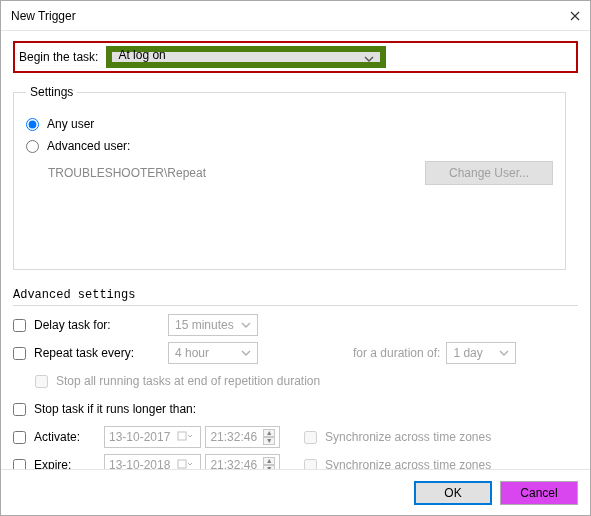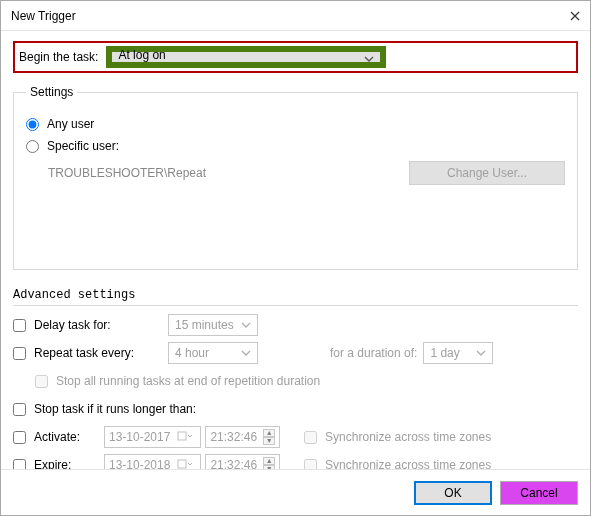--- a/index.html
+++ b/index.html
@@ -7,27 +7,27 @@
   .window { width: 591px; height: 516px; border: 1px solid #a9a9a9; display: flex; flex-direction: column; background: #fff; }
   .titlebar { height: 30px; display: flex; align-items: center; padding: 0 10px; border-bottom: 1px solid #e5e5e5; background:#fff; }
   .titlebar .title { flex: 1; color:#000; }
   .titlebar .close { width: 40px; text-align: right; font-size: 14px; color:#333; cursor:pointer; }
   .content { padding: 0 12px 0 12px; flex:1; overflow:hidden; }
   .begin-row { display:flex; align-items:center; margin-top:10px; border:2px solid #b30000; padding:3px 4px; }
   .begin-row label { white-space:nowrap; margin-right:8px; color:#000; }
   .combo { width: 280px; height:22px; border:6px solid #4d7c0f; background:#e1e1e1; display:flex; align-items:flex-end; padding:0 6px; position:relative; color:#000; }
   .combo .chev { margin-left:auto; }
   .chev svg, .caldrop svg { display:block; }
-  fieldset.group { border:1px solid #d9d9d9; margin:12px 0 0 0; padding:10px 12px 14px 12px; }
+  fieldset.group { border:1px solid #d9d9d9; margin:12px 12px 0 0; padding:10px 12px 14px 12px; }
   fieldset.group > legend { padding:0 4px; color:#000; }
   .radio-row { display:flex; align-items:center; margin:8px 0; }
   .radio-row input[type=radio] { margin:0 8px 0 0; }
   .specific-line { display:flex; align-items:center; margin-top:6px; }
   .specific-user { flex:0 0 200px; color:#888; }
-  .change-btn { margin-left:auto; width:156px; height:24px; background:#e1e1e1; border:1px solid #d0d0d0; color:#a0a0a0; display:flex; align-items:center; justify-content:center; }
+  .change-btn { margin-left:auto; width:128px; height:24px; background:#e1e1e1; border:1px solid #d0d0d0; color:#a0a0a0; display:flex; align-items:center; justify-content:center; }
   .adv-header { margin-top:18px; color:#000;font-family:Liberation Mono, monospace; }
   .adv-rule { border-top:1px solid #d9d9d9; margin:3px 0 8px 0; height:0; }
   .row { display:flex; align-items:center; margin:6px 0; min-height:22px; }
   .row .cb { margin:0 8px 0 0; }
   .row .lbl { }
   .disabled-text { color:#a0a0a0; }
   .small-combo { height:22px; border:1px solid #c8c8c8; background:#fff; display:flex; align-items:center; padding:0 6px; color:#a0a0a0; min-width:90px; position:relative; }
   .small-combo .chev { margin-left:auto; }
   .date-input { height:22px; border:1px solid #c8c8c8; display:flex; align-items:center; padding:0 4px; background:#fff; color:#a0a0a0; }
   .date-input .caldrop { width:22px; display:flex; justify-content:center; align-items:center; margin-left:4px; }
@@ -69,21 +69,21 @@
     </div>
 
     <fieldset class="group">
       <legend>Settings</legend>
       <div class="radio-row">
         <input type="radio" name="usr" checked="" style="">
         <span>Any user</span>
       </div>
       <div class="radio-row">
         <input type="radio" name="usr" style="">
-        <span>Specific user:</span>
+        <span>Advanced user:</span>
       </div>
       <div class="specific-line indent">
         <div class="specific-user">TROUBLESHOOTER\Repeat</div>
         <div class="change-btn">
           <span>Change User...</span>
         </div>
       </div>
       <div style="height:70px"></div>
     </fieldset>
 
@@ -107,21 +107,21 @@
       <input type="checkbox" class="cb" style="">
       <span class="lbl" style="width:134px">Repeat task every:</span>
       <div class="small-combo">
         <span>4 hour</span>
         <span class="chev">
             <svg width="10" height="6" viewBox="0 0 10 6">
               <path d="M1 1 L5 5 L9 1" stroke="#b0b0b0" fill="none" stroke-width="1.4"></path>
             </svg>
           </span>
       </div>
-      <span class="disabled-text" style="margin-left:72px">for a duration of:</span>
+      <span class="disabled-text" style="margin-left:95px">for a duration of:</span>
       <div class="small-combo" style="margin-left:6px;min-width:70px">
         <span>1 day</span>
         <span class="chev">
             <svg width="10" height="6" viewBox="0 0 10 6">
               <path d="M1 1 L5 5 L9 1" stroke="#b0b0b0" fill="none" stroke-width="1.4"></path>
             </svg>
           </span>
       </div>
     </div>
 

